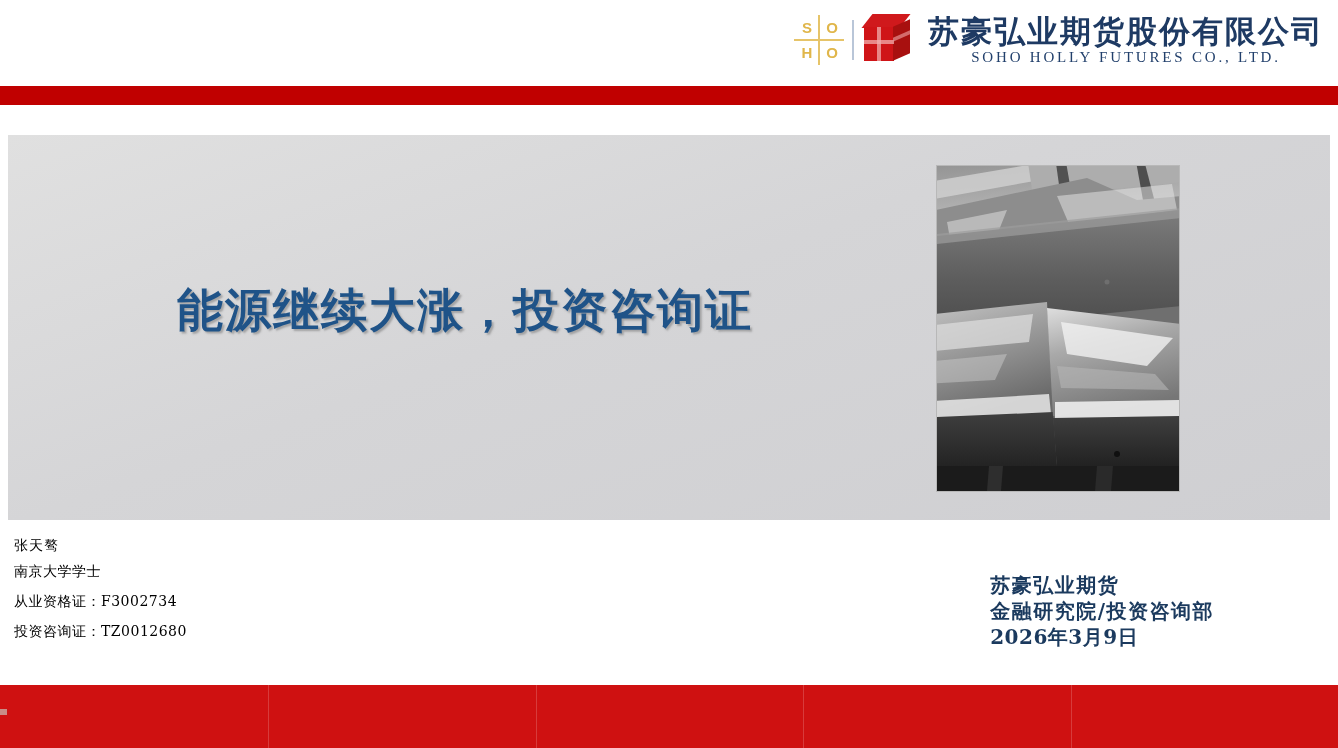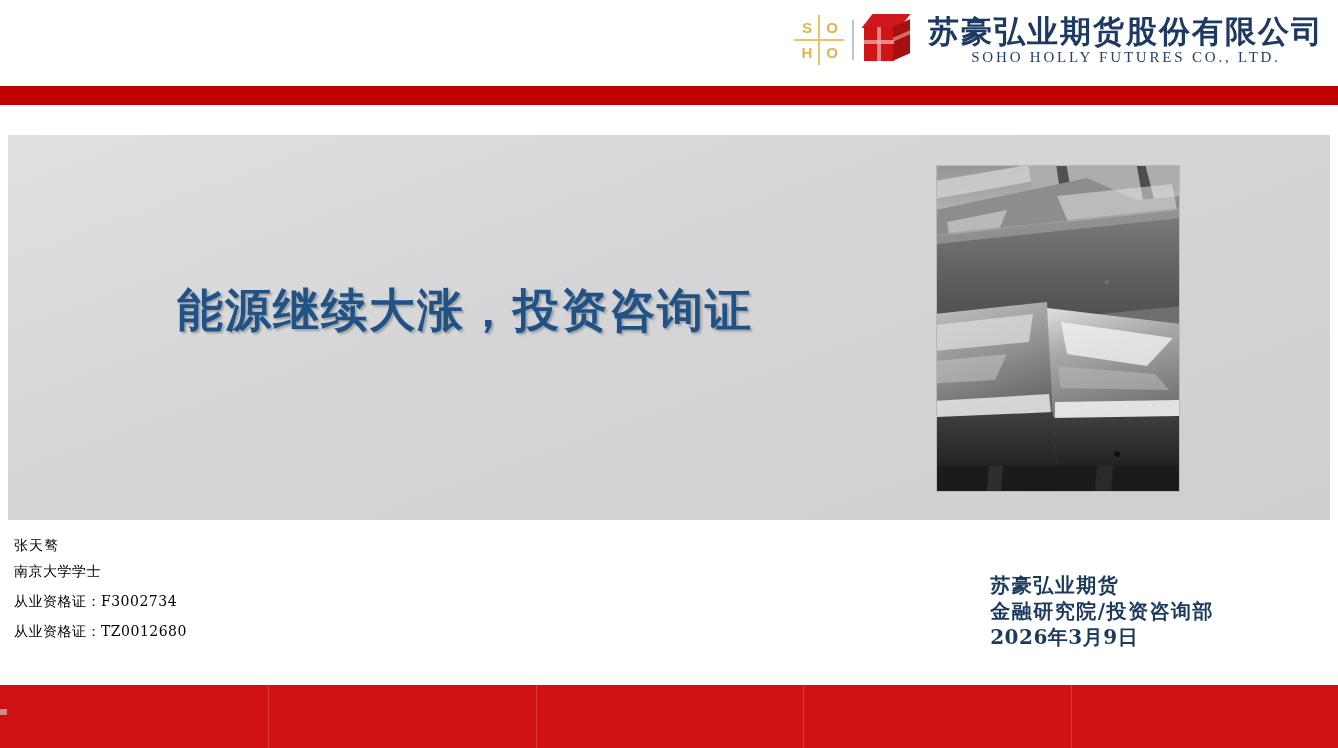--- a/index.html
+++ b/index.html
@@ -381,21 +381,21 @@
       <rect x="0" y="300" width="242" height="25" fill="#1b1b1b"></rect>
       <path d="M52 300 L66 300 L64 325 L50 325 Z" fill="#2e2e2e"></path>
       <path d="M160 300 L176 300 L174 325 L158 325 Z" fill="#2a2a2a"></path>
     </svg>
   </div>
 
   <div class="author-block">
     <div class="author-name">张天骜</div>
     <div class="author-line">南京大学学士</div>
     <div class="author-line">从业资格证：F3002734</div>
-    <div class="author-line">从业资格证：TZ0012680</div>
+    <div class="author-line">投资咨询证：TZ0012680</div>
   </div>
 
   <div class="dept-block">
     <div class="dept-line">苏豪弘业期货</div>
     <div class="dept-line">金融研究院/投资咨询部</div>
     <div class="dept-date">2026年3月9日</div>
   </div>
 
   <div class="bottom-band">
     <div class="seg s1"></div>

